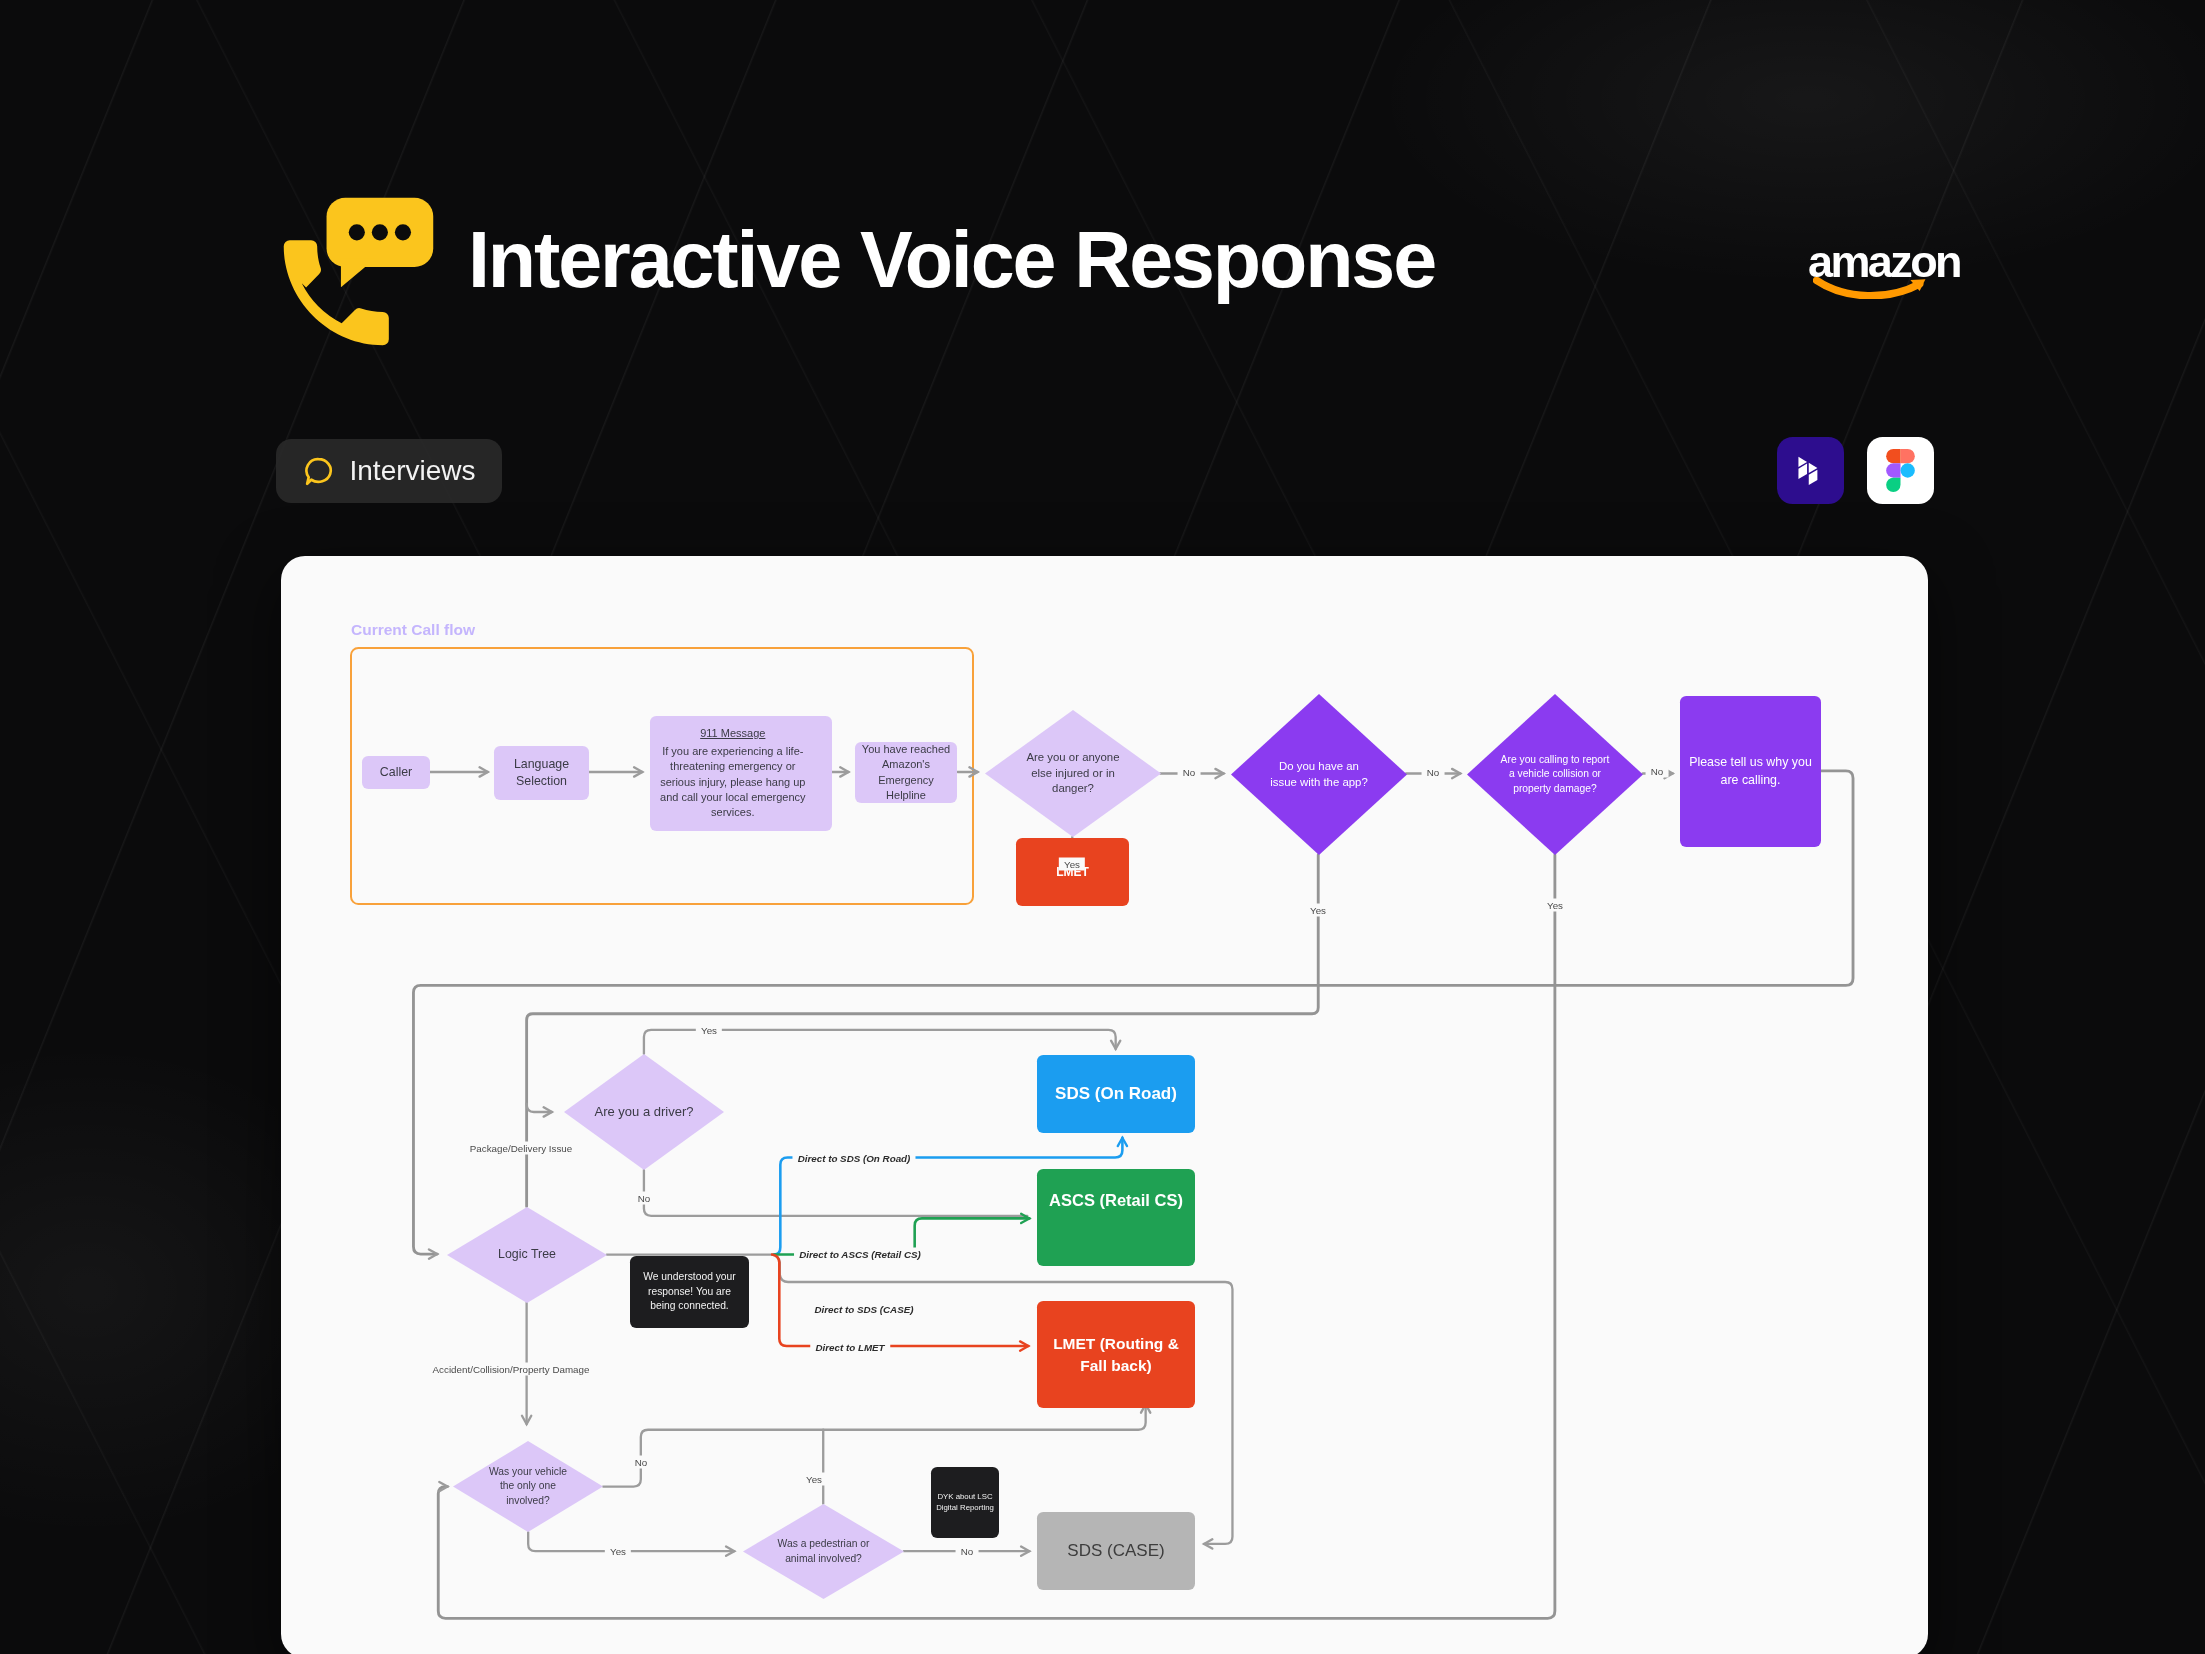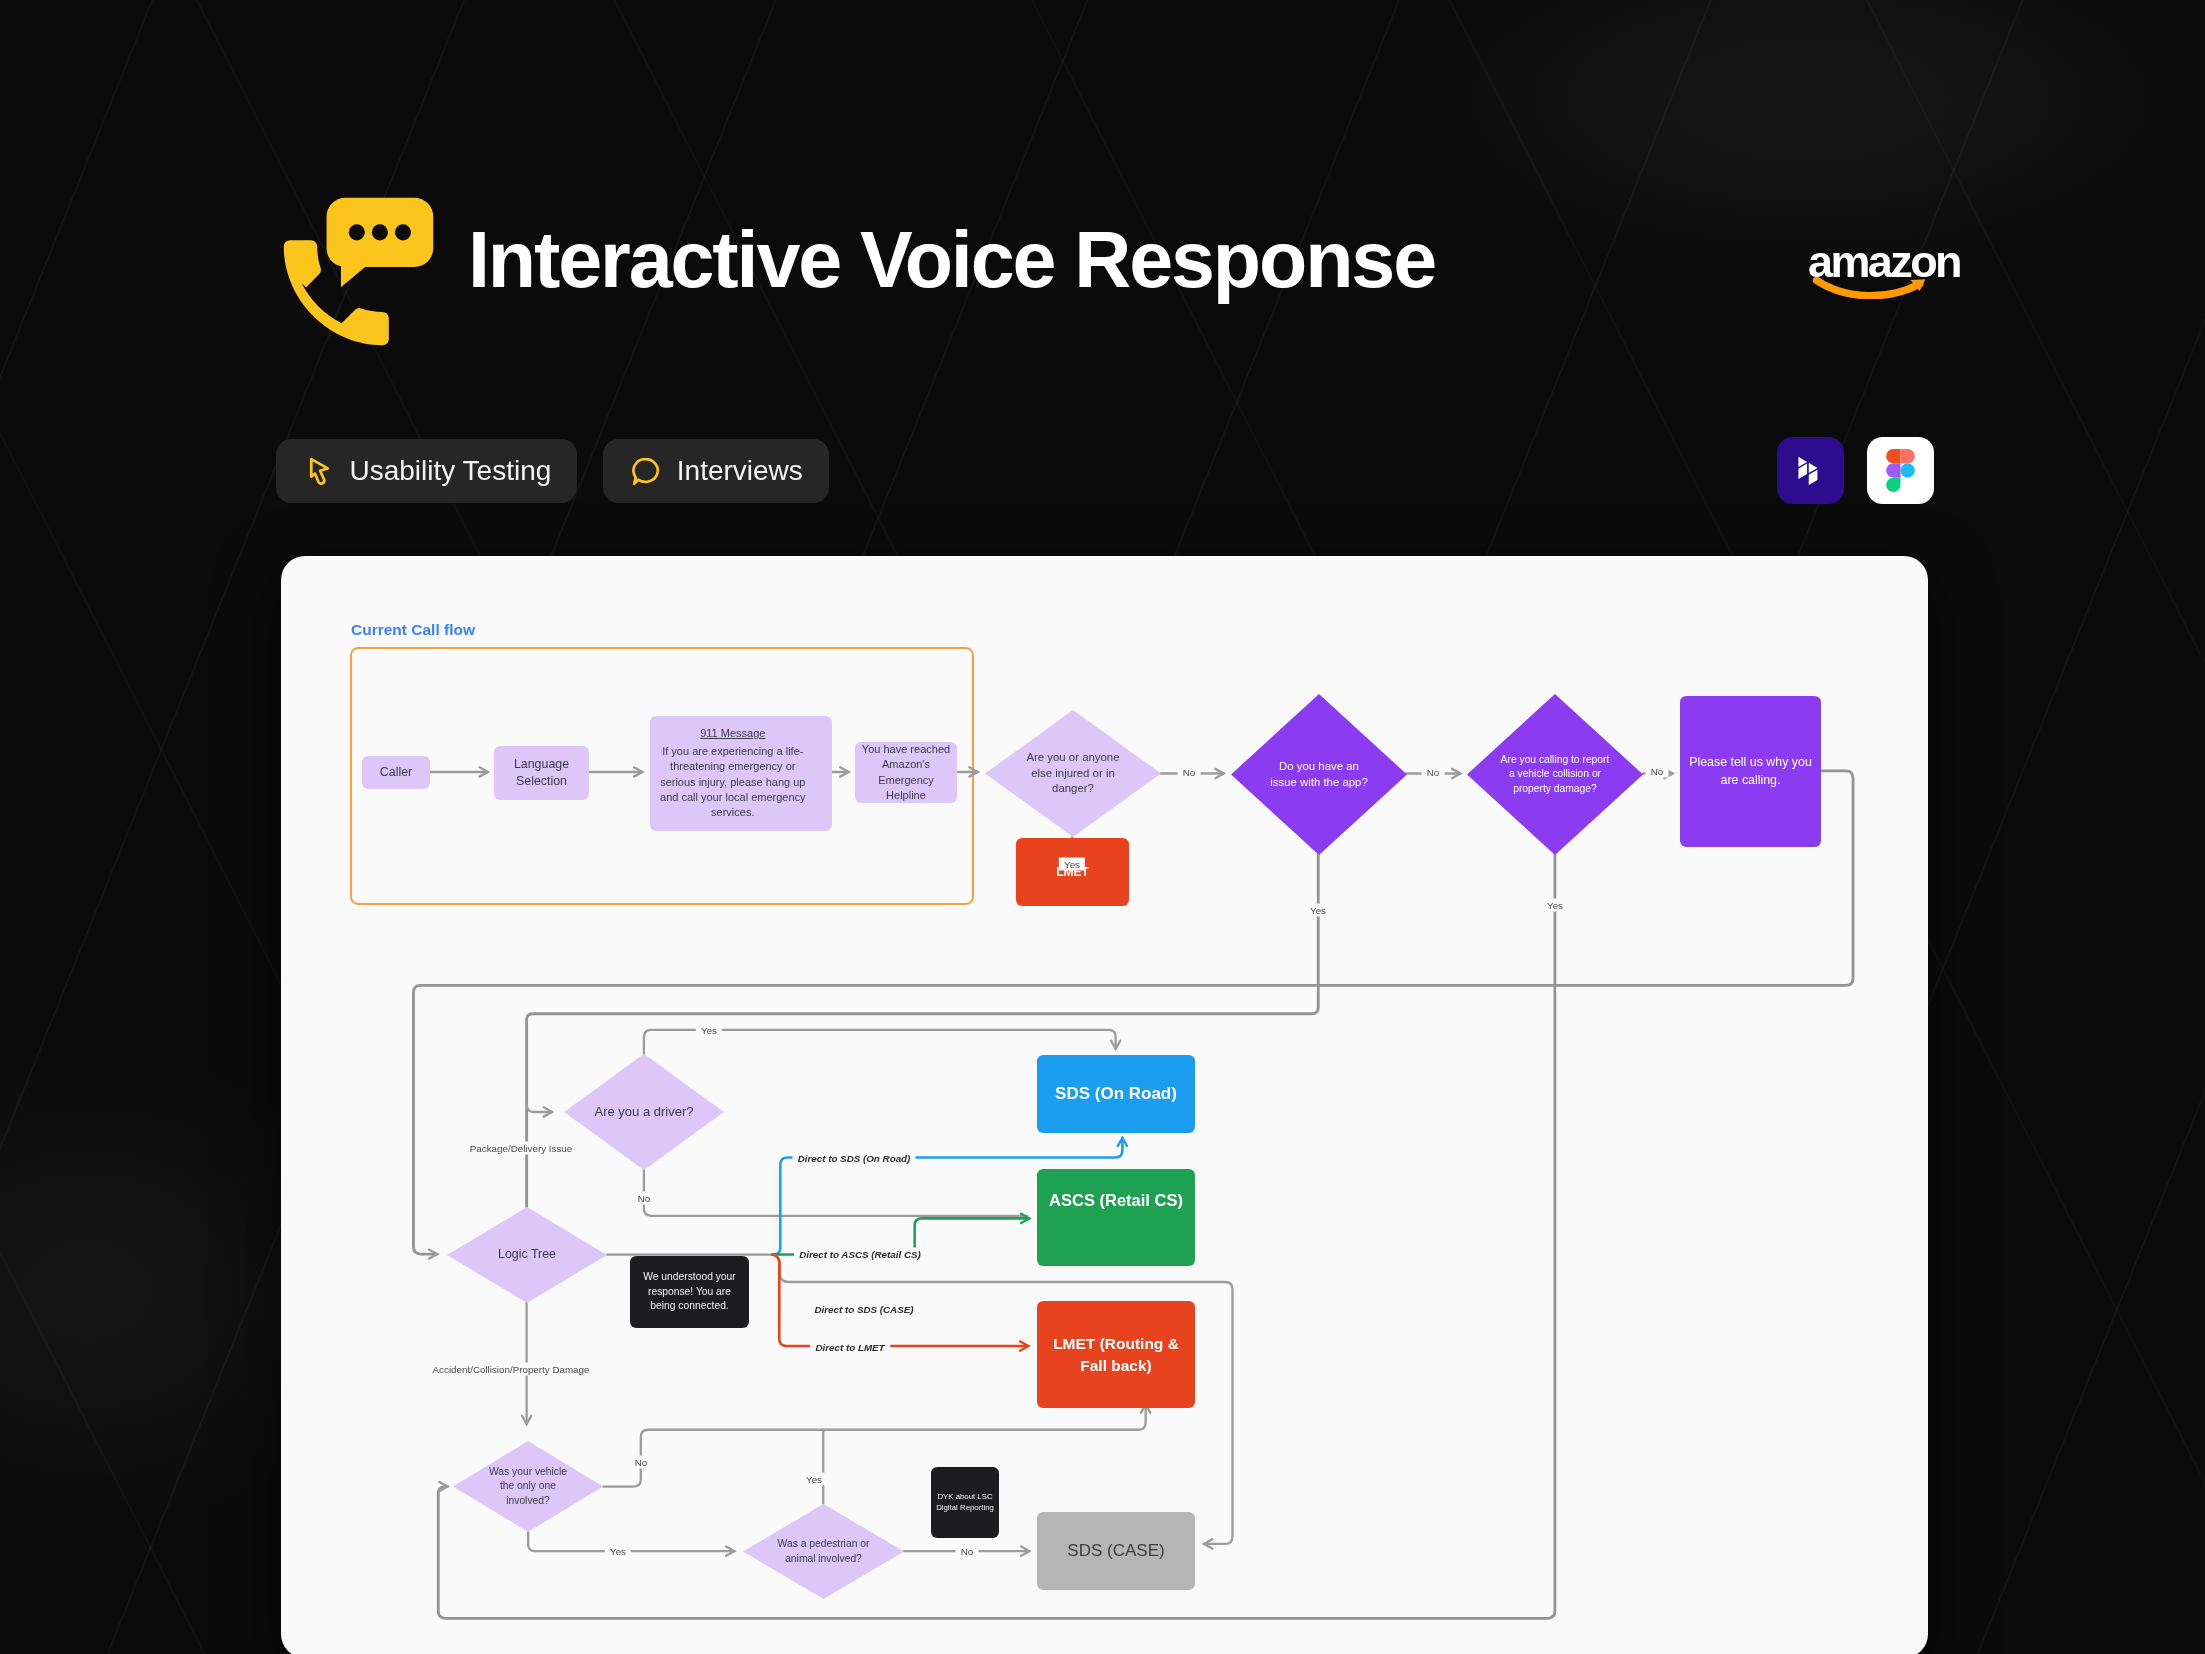--- a/index.html
+++ b/index.html
@@ -23,21 +23,21 @@
   .tags{position:absolute;left:276px;top:439px;display:flex;gap:26px;z-index:2}
   .pill{display:flex;align-items:center;gap:14.5px;background:rgba(42,42,42,0.88);border-radius:15.5px;padding:0 26px;height:64px;color:#f3f3f3;font-size:28px}
   .pill svg{width:33px;height:33px}
   
   .apps{position:absolute;left:1777px;top:437px;display:flex;gap:23px;z-index:2}
   .appbox{width:67px;height:67px;border-radius:15.5px;display:flex;align-items:center;justify-content:center}
   .dovetail{background:#2d0d8e}
   .figma{background:#fff}
   
   .card{position:absolute;left:281px;top:556px;width:1647px;height:1102px;background:#fafafa;border-radius:24px;z-index:0;box-shadow:0 20.7px 62px rgba(0,0,0,.55)}
-  .section-label{position:absolute;left:351px;top:621px;font-size:15.5px;font-weight:bold;color:#3b82f6;z-index:2}
+  .section-label{position:absolute;left:351px;top:621px;font-size:15.5px;font-weight:bold;color:#c4b5fd;z-index:2}
   .orange-frame{position:absolute;left:350px;top:647px;width:620px;height:254px;border:2.1px solid #f8a13a;border-radius:8.3px;z-index:1}
   svg.edges{position:absolute;left:0;top:0;z-index:1}
   
   .node{position:absolute;display:flex;align-items:center;justify-content:center;text-align:center;color:#3b3b46;z-index:2;border-radius:6.2px;line-height:1.4}
   .node span{display:block;width:90%}
   .lav{background:#dcc7f8}
   .diamond{clip-path:polygon(50% 0,100% 50%,50% 100%,0 50%);border-radius:0}
   .diamond span{width:62%}
   .purple{background:#8b3bf0;color:#fff}
   .red{background:#e8431f;color:#fff;font-weight:600}
@@ -90,26 +90,20 @@
   <div class="word">amazon</div>
   <svg width="116" height="22" viewBox="0 0 100 19">
     <path d="M3 3 C 28 20, 66 20, 92 6" stroke="#ff9900" stroke-width="6.5" fill="none" stroke-linecap="round"></path>
     <path d="M97 2 L84 2.5 L92 12 Z" fill="#ff9900"></path>
   </svg>
 </div>
 
 <div class="tags">
   <div class="pill">
     <svg viewBox="0 0 32 32">
-      <path d="M9 4 L25 13 L17.5 15.2 L21.5 24 a3 3 0 0 1-5.4 2.4 L12.6 18 L9 21 Z" fill="none" stroke="#fbc51d" stroke-width="2.6" stroke-linejoin="round"></path>
-    </svg>
-    <span>Usability Testing</span>
-  </div>
-  <div class="pill">
-    <svg viewBox="0 0 32 32">
       <path d="M16 4 a12 11 0 1 1 -7 20 L5 28 L6.5 21.5 A11 11 0 0 1 16 4 Z" fill="none" stroke="#fbc51d" stroke-width="2.6" stroke-linejoin="round"></path>
     </svg>
     <span>Interviews</span>
   </div>
 </div>
 
 <div class="apps">
   <div class="appbox dovetail">
     <svg width="43" height="43" viewBox="0 0 100 100">
       <g fill="#fff">

